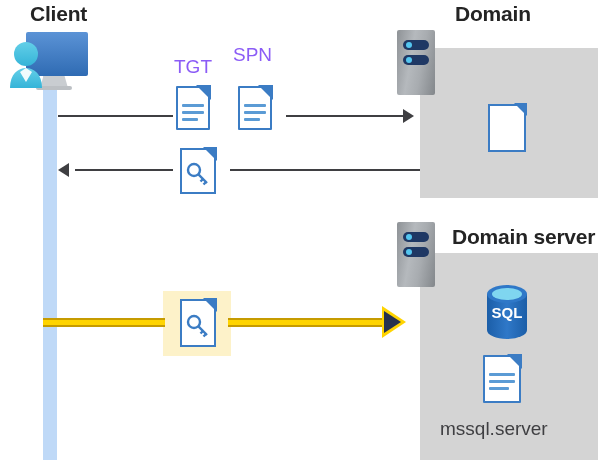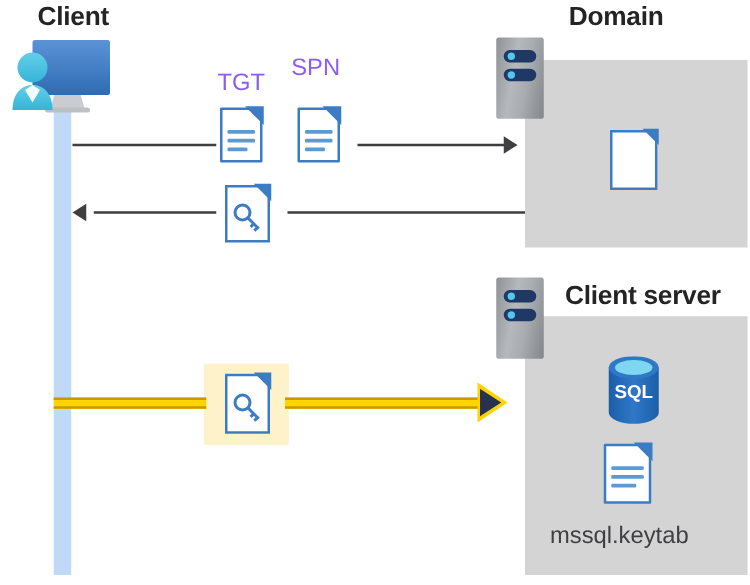--- a/index.html
+++ b/index.html
@@ -175,21 +175,21 @@
       </div>
     <div class="bar b2">
         <div class="dot"></div>
       </div>
   </div>
 
   <div class="title" id="title-client">Client</div>
   <div class="title" id="title-dc">
     <div>Domain</div>
   </div>
-  <div class="title" id="title-linux">Client server</div>
+  <div class="title" id="title-linux">Domain server</div>
 
   <div class="hline" id="line-req-a"></div>
   <div class="hline" id="line-req-b"></div>
   <div class="ahead-r" id="ahead-req"></div>
 
   <div class="lbl-small" id="lbl-tgt">TGT</div>
   <div class="lbl-small" id="lbl-spn">SPN</div>
 
   <div class="doc" id="doc-tgt">
     <div class="page"></div>
@@ -267,15 +267,15 @@
     </svg>
   </div>
 
   <div class="doc" id="doc-keytab">
     <div class="page"></div>
       <div class="fold"></div>
     <div class="ln l1"></div>
       <div class="ln l2"></div>
       <div class="ln l3"></div>
   </div>
-  <div class="cap" id="cap-keytab">mssql.keytab</div>
+  <div class="cap" id="cap-keytab">mssql.server</div>
 
 </div>
 
 </body></html>

